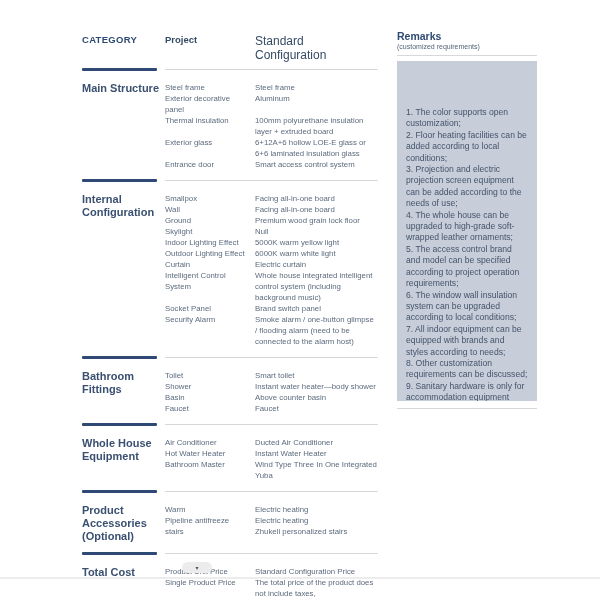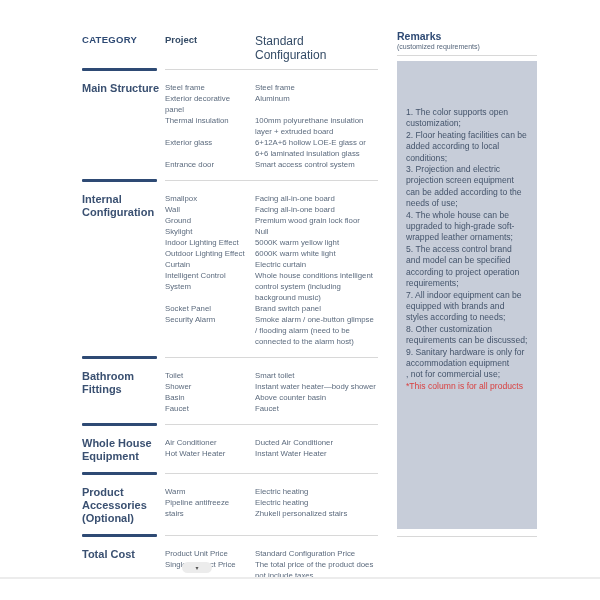--- a/index.html
+++ b/index.html
@@ -25,21 +25,21 @@
   .rows{flex:1;}
   .row{display:flex;align-items:flex-start;}
   .cell{font-size:7.8px;line-height:11px;color:#5c6b7e;}
   .cell.project{width:90px;flex-shrink:0;padding-right:4px;box-sizing:border-box;}
   .cell.standard{flex:1;}
   
   .remarks{position:absolute;left:388px;top:31px;width:140px;padding-left:9px;}
   .remarks-title{font-size:10.5px;font-weight:bold;color:#2e4a74;line-height:11px;}
   .remarks-sub{font-size:7px;color:#55657a;line-height:9px;}
   .remarks-underline{height:1px;background:#d8d8d8;margin-top:4px;}
-  .remarks-box{margin-top:5px;height:468px;background:#c7cdd9;box-sizing:border-box;padding:46px 9px 0 9px;overflow:hidden;}
+  .remarks-box{margin-top:5px;height:340px;background:#c7cdd9;box-sizing:border-box;padding:46px 9px 0 9px;overflow:hidden;}
   .remarks-box p{margin:0;font-size:8.6px;line-height:11.4px;color:#44546b;}
   .remarks-box p.warning{color:#d94040;}
   .remarks-bottomline{height:1px;background:#d8d8d8;margin-top:7px;}
   
   .expander-pill{
     position:absolute;left:182px;top:562px;width:30px;height:11px;
     background:#ececec;border-radius:6px;display:flex;align-items:center;justify-content:center;
     cursor:pointer;border:none;padding:0;
   }
   .expander-pill .caret{font-size:6px;color:#555;line-height:1;}
@@ -131,21 +131,21 @@
           <div class="cell standard">6000K warm white light</div>
         </div>
 
         <div class="row">
           <div class="cell project">Curtain</div>
           <div class="cell standard">Electric curtain</div>
         </div>
 
         <div class="row">
           <div class="cell project">Intelligent Control System</div>
-          <div class="cell standard">Whole house conditions intelligent control system (including background music)</div>
+          <div class="cell standard">Whole house integrated intelligent control system (including background music)</div>
         </div>
 
         <div class="row">
           <div class="cell project">Socket Panel</div>
           <div class="cell standard">Brand switch panel</div>
         </div>
 
         <div class="row">
           <div class="cell project">Security Alarm</div>
           <div class="cell standard">Smoke alarm / one-button glimpse / flooding alarm (need to be connected to the alarm host)</div>
@@ -196,20 +196,24 @@
         <div class="row">
           <div class="cell project">Air Conditioner</div>
           <div class="cell standard">Ducted Air Conditioner</div>
         </div>
 
         <div class="row">
           <div class="cell project">Hot Water Heater</div>
           <div class="cell standard">Instant Water Heater</div>
         </div>
 
+        <div class="row">
+          <div class="cell project">Bathroom Master</div>
+          <div class="cell standard">Wind Type Three In One Integrated Yuba</div>
+        </div>
       </div>
   </div>
   <div class="divider sec-divider">
     <span class="d-navy"></span>
       <span class="d-gap"></span>
       <span class="d-gray"></span>
   </div>
 
   <div class="section">
     <div class="cat">Product Accessories (Optional)</div>
@@ -266,20 +270,21 @@
         <p>1. The color supports open customization;</p>
 
         <p>2. Floor heating facilities can be added according to local conditions;</p>
 
         <p>3. Projection and electric projection screen equipment can be added according to the needs of use;</p>
 
         <p>4. The whole house can be upgraded to high-grade soft-wrapped leather ornaments;</p>
 
         <p>5. The access control brand and model can be specified according to project operation requirements;</p>
 
+        <p>6. The window wall insulation system can be upgraded according to local conditions;</p>
 
         <p>7. All indoor equipment can be equipped with brands and styles according to needs;</p>
 
         <p>8. Other customization requirements can be discussed;</p>
 
         <p>9. Sanitary hardware is only for accommodation equipment</p>
 
         <p>, not for commercial use;</p>
       </div>
     <p class="warning">*This column is for all products</p>

